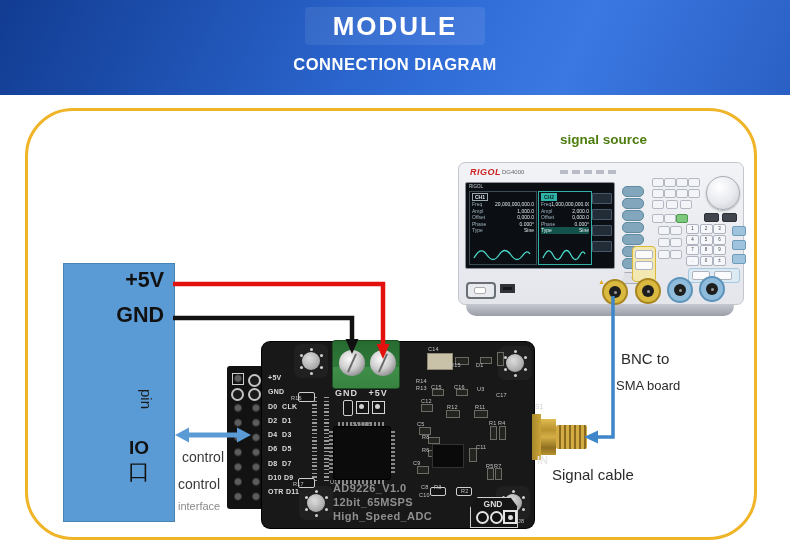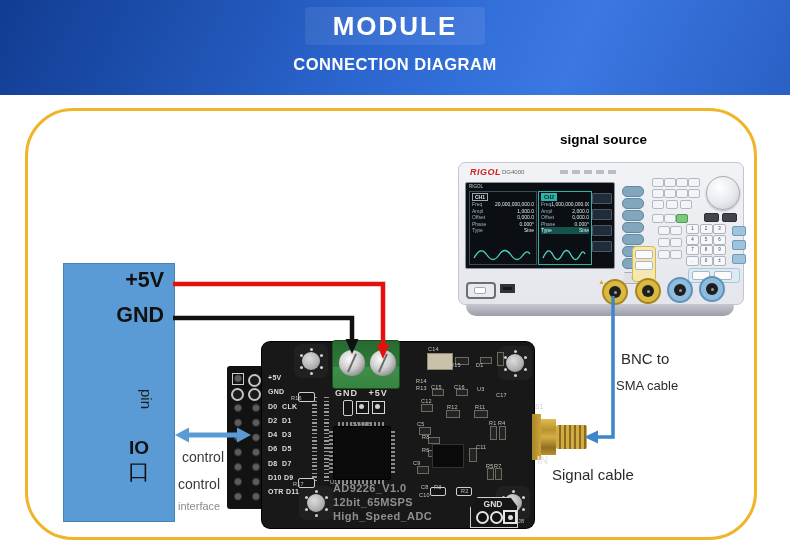--- a/index.html
+++ b/index.html
@@ -10,21 +10,21 @@
   
   .banner{left:0;top:0;width:790px;height:95px;
     background:linear-gradient(115deg,#123c92 0%,#1d4fae 22%,#2c67d0 48%,#3b78e2 72%,#2a60c4 100%);}
   .banner-glow{left:305px;top:7px;width:180px;height:38px;background:rgba(255,255,255,.08);border-radius:4px;}
   .banner-title{left:0;top:11px;width:790px;text-align:center;color:#fff;font-size:26px;font-weight:bold;letter-spacing:2px;}
   .banner-sub{left:0;top:55px;width:790px;text-align:center;color:#fff;font-size:16.5px;font-weight:bold;letter-spacing:.5px;}
 
   
   .frame{left:25px;top:108px;width:726px;height:426px;border:3px solid #F0B429;border-radius:48px;background:#fff;}
 
-  .blue-label{color:#000000;font-weight:600;}
+  .blue-label{color:#4d7c0f;font-weight:600;}
 
   
   .fpga-box{left:63px;top:263px;width:110px;height:257px;background:#5B9BD5;border:1px solid #4584b4;}
   .fpga-v5{left:80px;top:268px;width:84px;text-align:right;font-size:21.5px;font-weight:bold;color:#111;}
   .fpga-gnd{left:80px;top:303px;width:84px;text-align:right;font-size:21.5px;font-weight:bold;color:#111;}
   .fpga-pin{left:138px;top:389px;writing-mode:vertical-rl;font-size:15px;color:#1a1a1a;}
   .fpga-io{left:122px;top:437px;width:34px;text-align:center;font-size:19px;font-weight:bold;color:#111;}
   .fpga-port{left:122px;top:457px;width:34px;text-align:center;font-size:22px;color:#111;}
 
   .txt-digital{left:182px;top:449px;font-size:14px;color:#3a3a3a;}
@@ -295,21 +295,21 @@
   <div class="abs fpga-v5 z3">+5V</div>
   <div class="abs fpga-gnd z3">GND</div>
   <div class="abs fpga-pin z3">pin</div>
   <div class="abs fpga-io z3">IO</div>
   <div class="abs fpga-port z3">口</div>
 
   <div class="abs txt-digital">control</div>
   <div class="abs txt-control">control</div>
   <div class="abs txt-interface">interface</div>
   <div class="abs txt-bnc1">BNC to</div>
-  <div class="abs txt-bnc2">SMA cable</div>
+  <div class="abs txt-bnc2">SMA board</div>
   <div class="abs txt-signal-input">Signal cable</div>
 
   <div>
     <div class="abs pcb-tab z2"></div>
     <div class="abs pcb-main z2"></div>
     <div class="abs pinheader z3"></div>
     <div class="abs pinbox z3" style="left:231.5px;top:373px;width:10px;height:10px"></div>
     <div class="abs pinring z3" style="left:248px;top:373.5px;width:9px;height:9px"></div>
     <div class="abs pinring z3" style="left:231px;top:388px;width:9px;height:9px"></div>
     <div class="abs pinring z3" style="left:248px;top:388px;width:9px;height:9px"></div>

